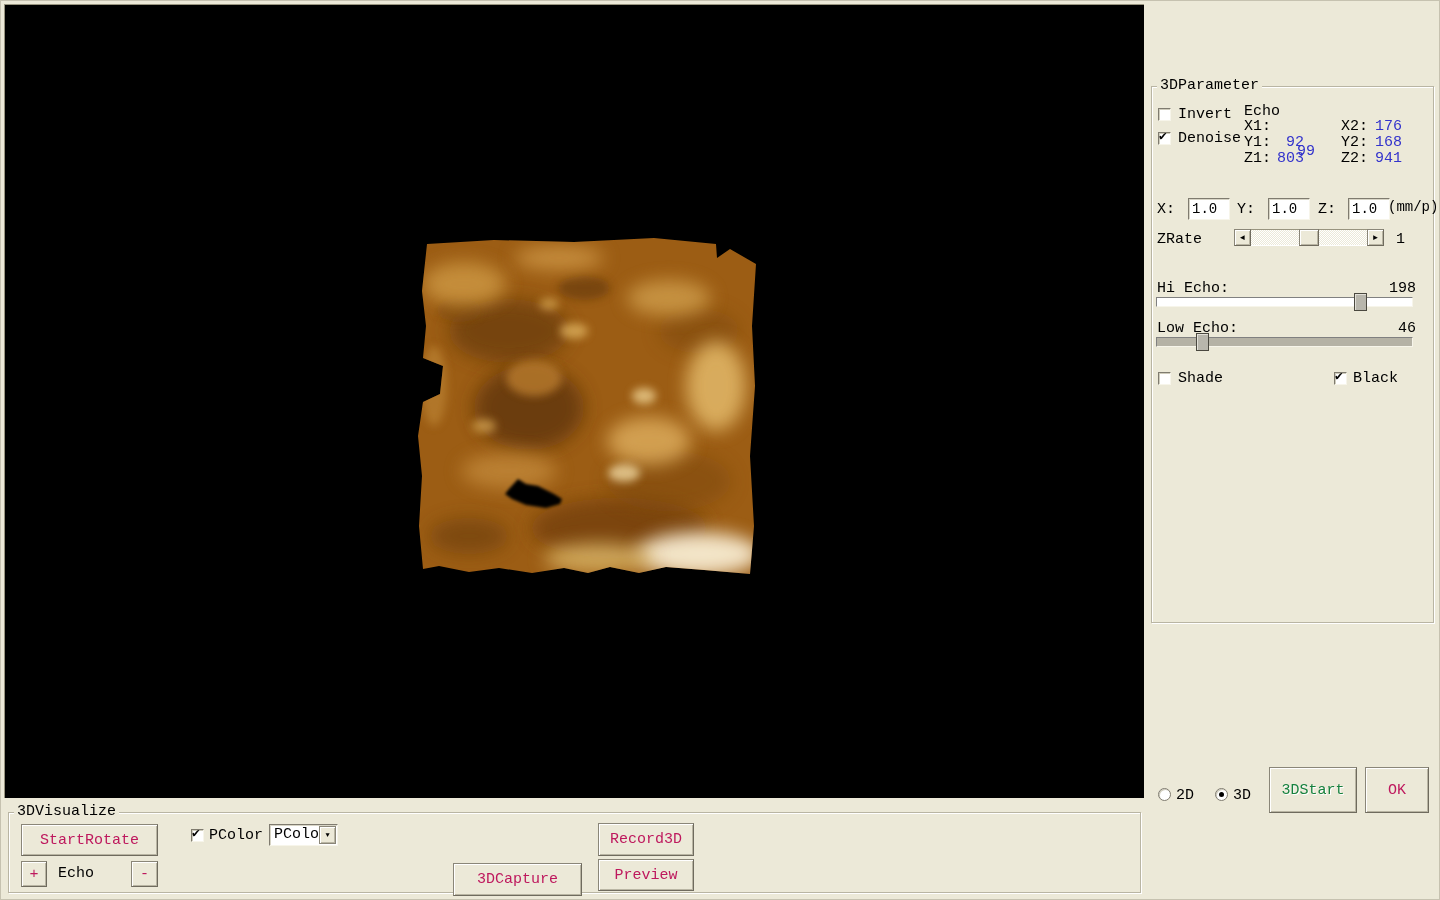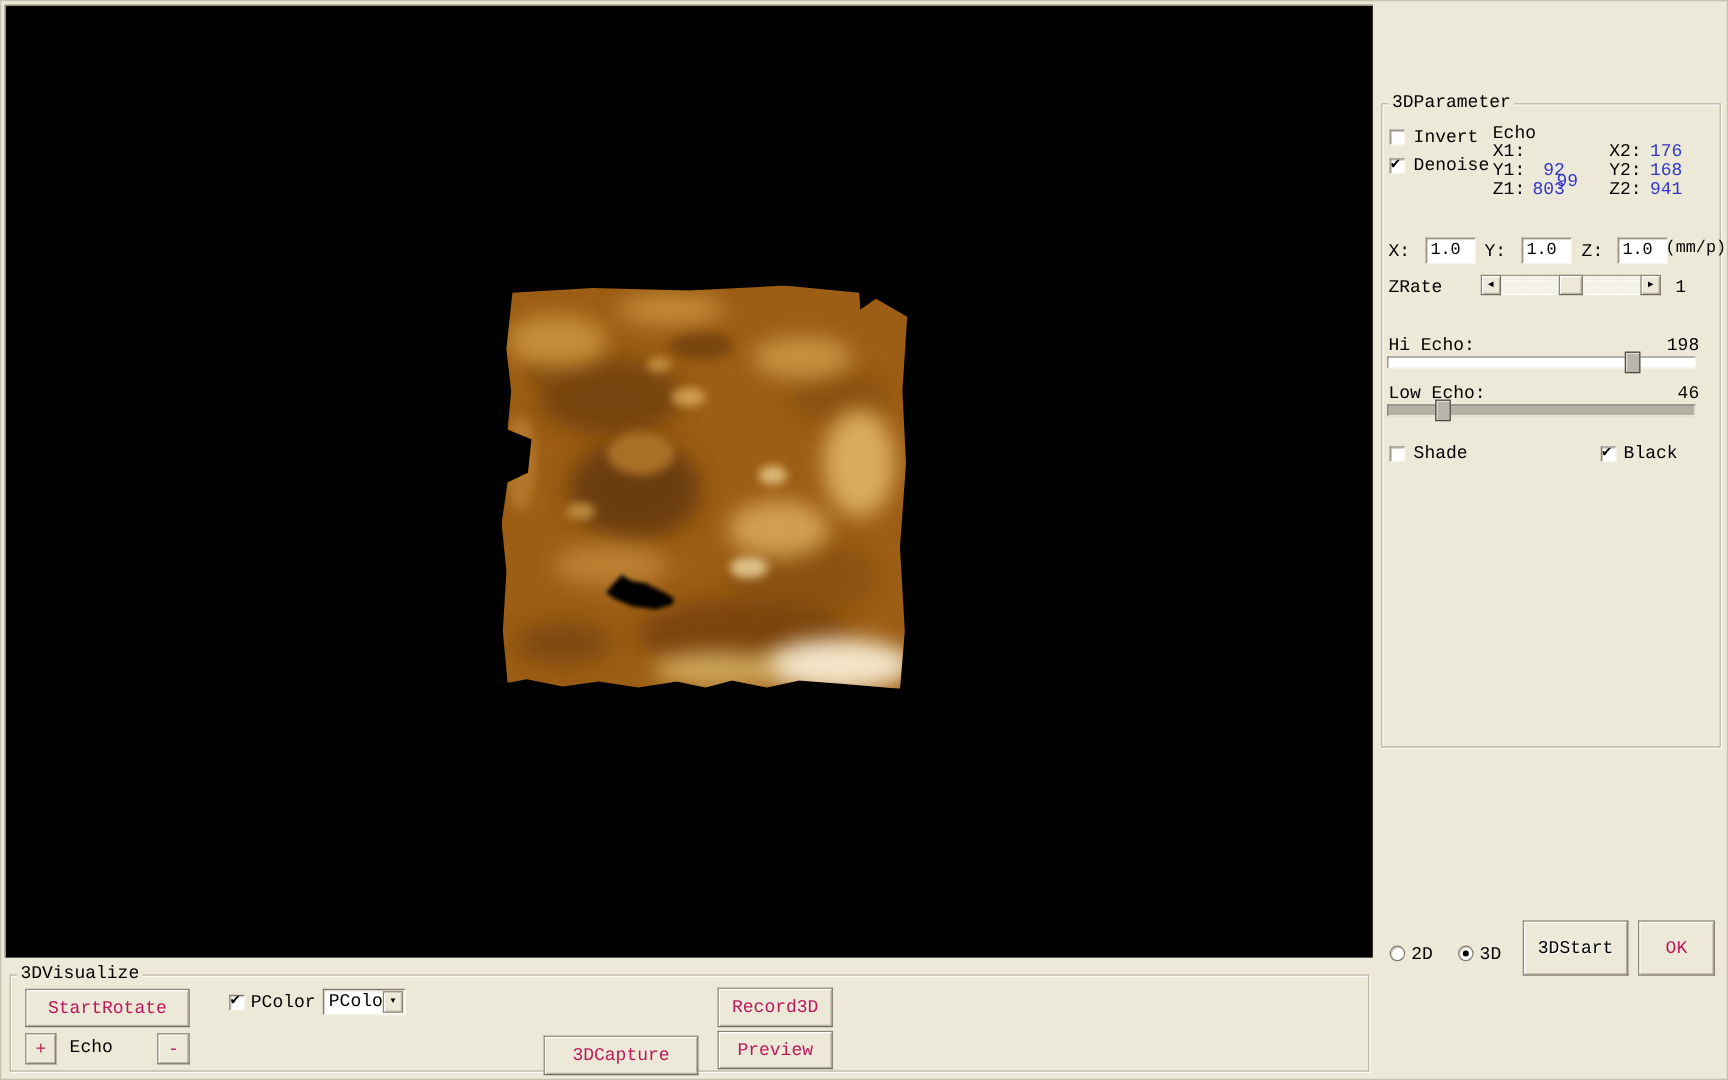--- a/index.html
+++ b/index.html
@@ -31,21 +31,21 @@
   .value { color:#3333CC; }
   .right { text-align:right; }
   .btn {
     position:absolute; background:#ECE9D8;
     border:1px solid #8a8678; border-right-color:#6f6b5e; border-bottom-color:#6f6b5e;
     box-shadow: inset 1px 1px 0 #ffffff, inset -1px -1px 0 #b9b5a3;
     font-family:inherit; font-size:15px; color:#be185d;
     display:flex; align-items:center; justify-content:center;
     cursor:pointer; white-space:nowrap;
   }
-  .btn.disabled { color:#000000; text-shadow:1px 1px 0 #fff; cursor:default; }
+  .btn.disabled { color:#15803d; text-shadow:1px 1px 0 #fff; cursor:default; }
   .checkbox {
     position:absolute; width:13px; height:13px; background:#fff;
     border:1px solid; border-color:#7f7b6f #f7f5ea #f7f5ea #7f7b6f;
     box-shadow: inset 1px 1px 0 #cfccbc;
     cursor:pointer;
   }
   .checkbox .check {
     position:absolute; left:0px; top:-4px;
     font-size:13px; font-weight:bold; color:#000; line-height:15px;
   }

